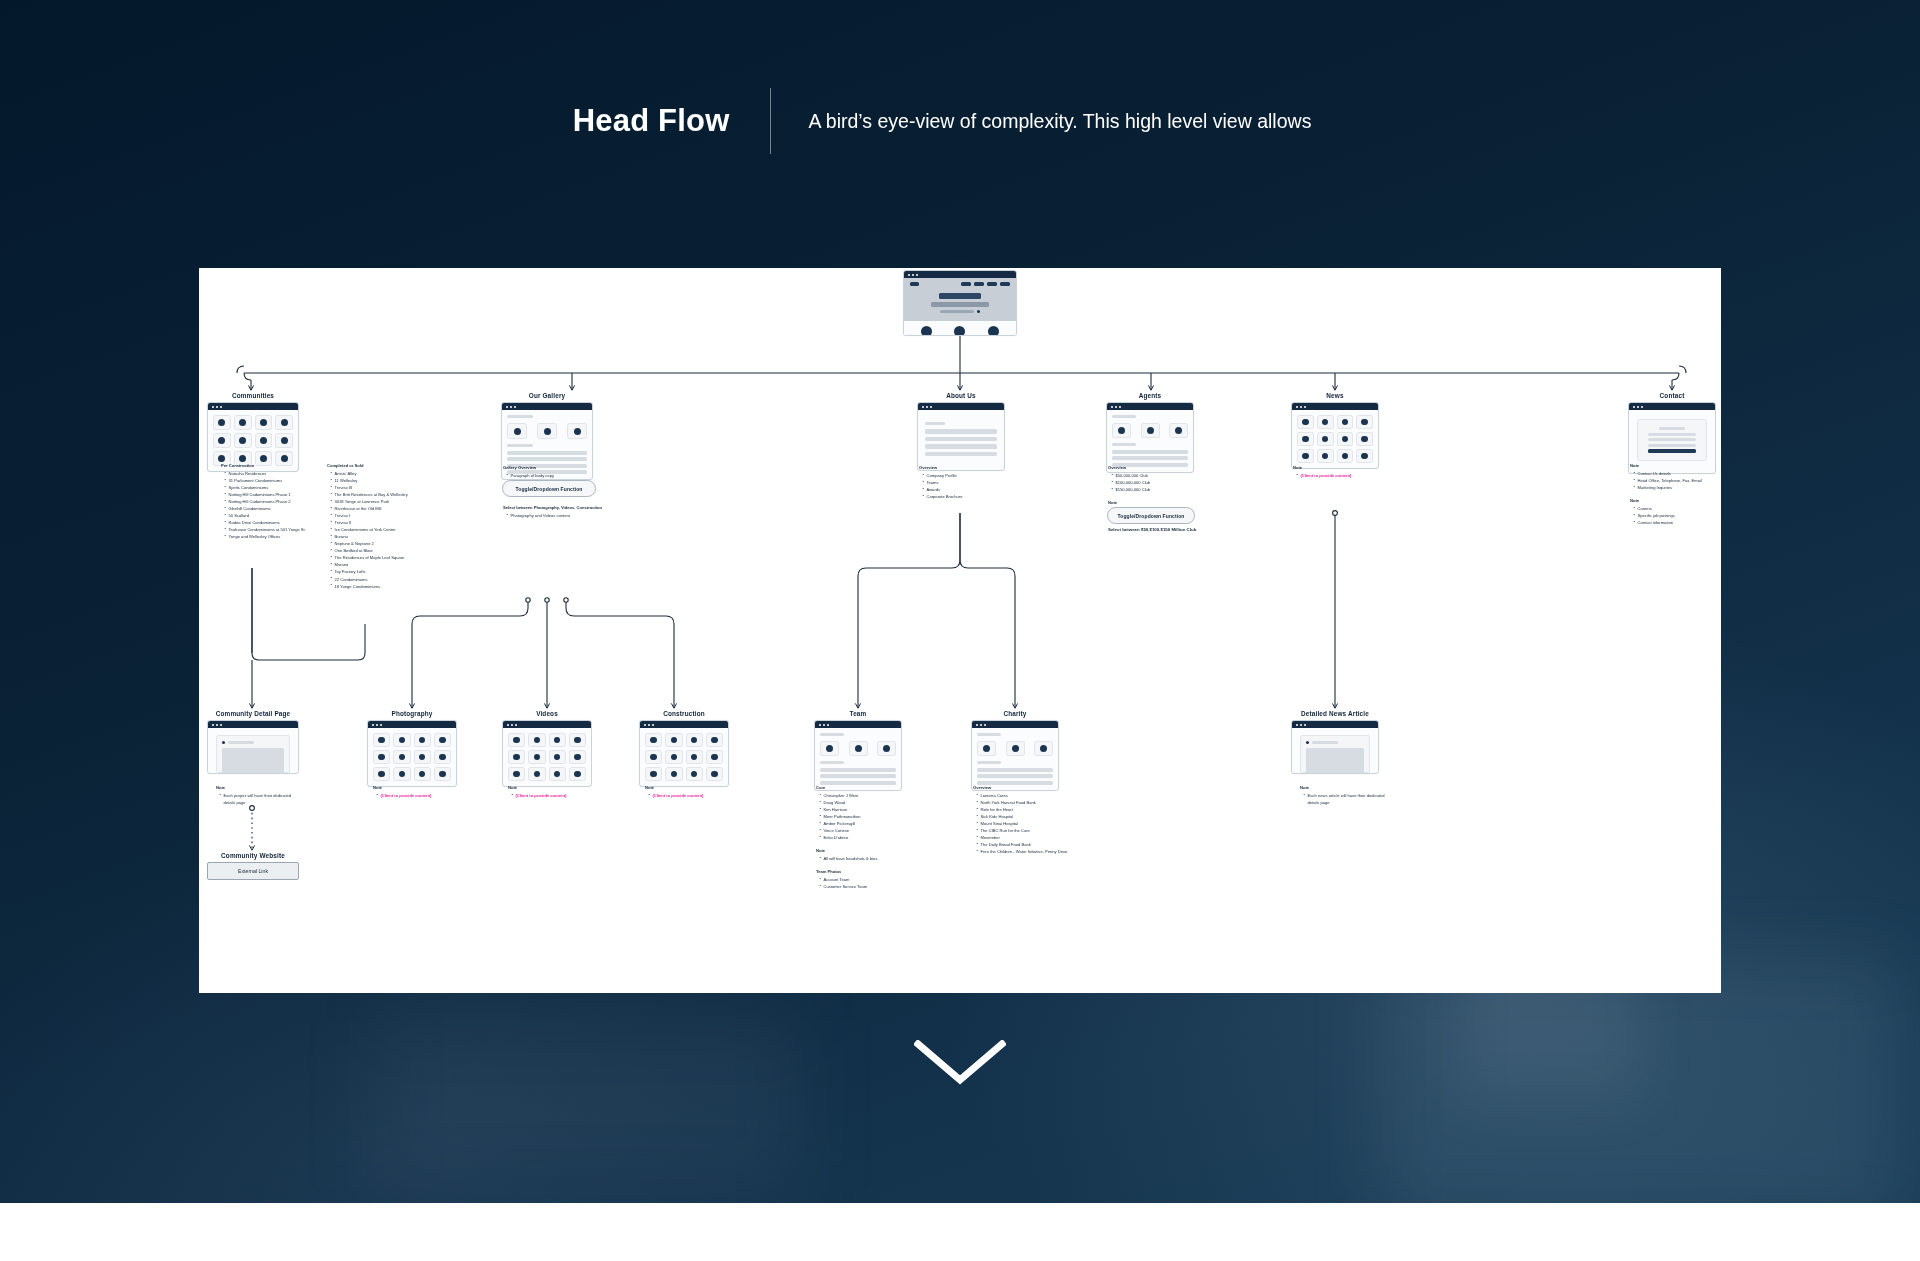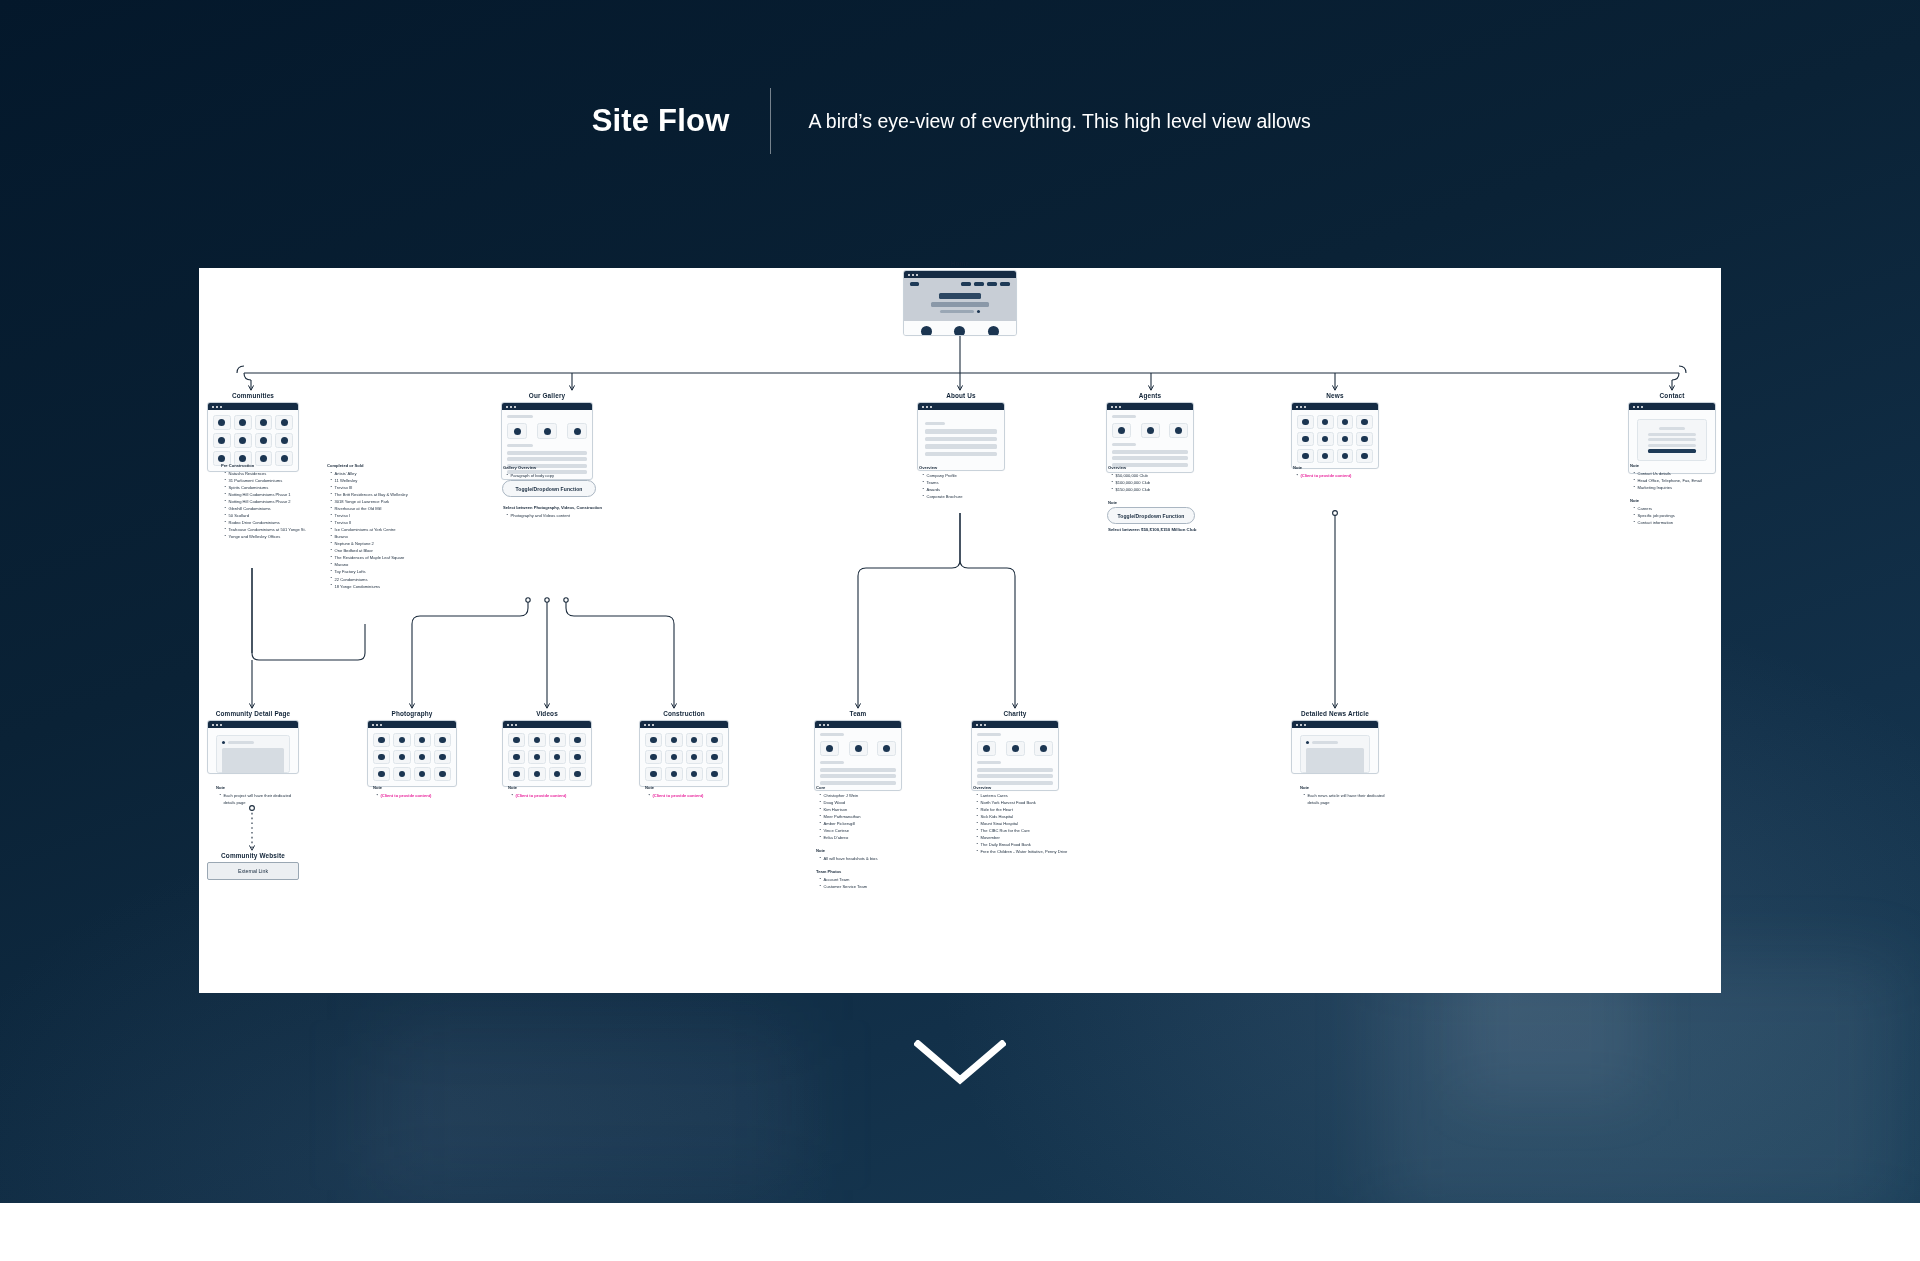--- a/index.html
+++ b/index.html
@@ -118,24 +118,24 @@
 <body>
 
 <div class="bg">
   <div class="bg-blur-a"></div>
   <div class="bg-blur-b"></div>
   <div class="bg-blur-c"></div>
 </div>
 <div class="bottom-strip"></div>
 
 <div class="header">
-  <div class="header-title">Site Flow</div>
+  <div class="header-title">Head Flow</div>
   <div class="header-divider"></div>
   <div class="header-sub">
-    <div>A bird’s eye-view of everything. This high level view allows</div>
+    <div>A bird’s eye-view of complexity. This high level view allows</div>
   </div>
 </div>
 
 <div class="canvas">
 
   <svg class="edges" viewBox="0 0 1522 725">
     <defs>
       <marker id="arr" markerWidth="6" markerHeight="6" refX="4.2" refY="3" orient="auto">
         <path d="M0,0.6 L4.4,3 L0,5.4" fill="none" stroke="#1b2b3c" stroke-width="0.9"></path>
       </marker>

